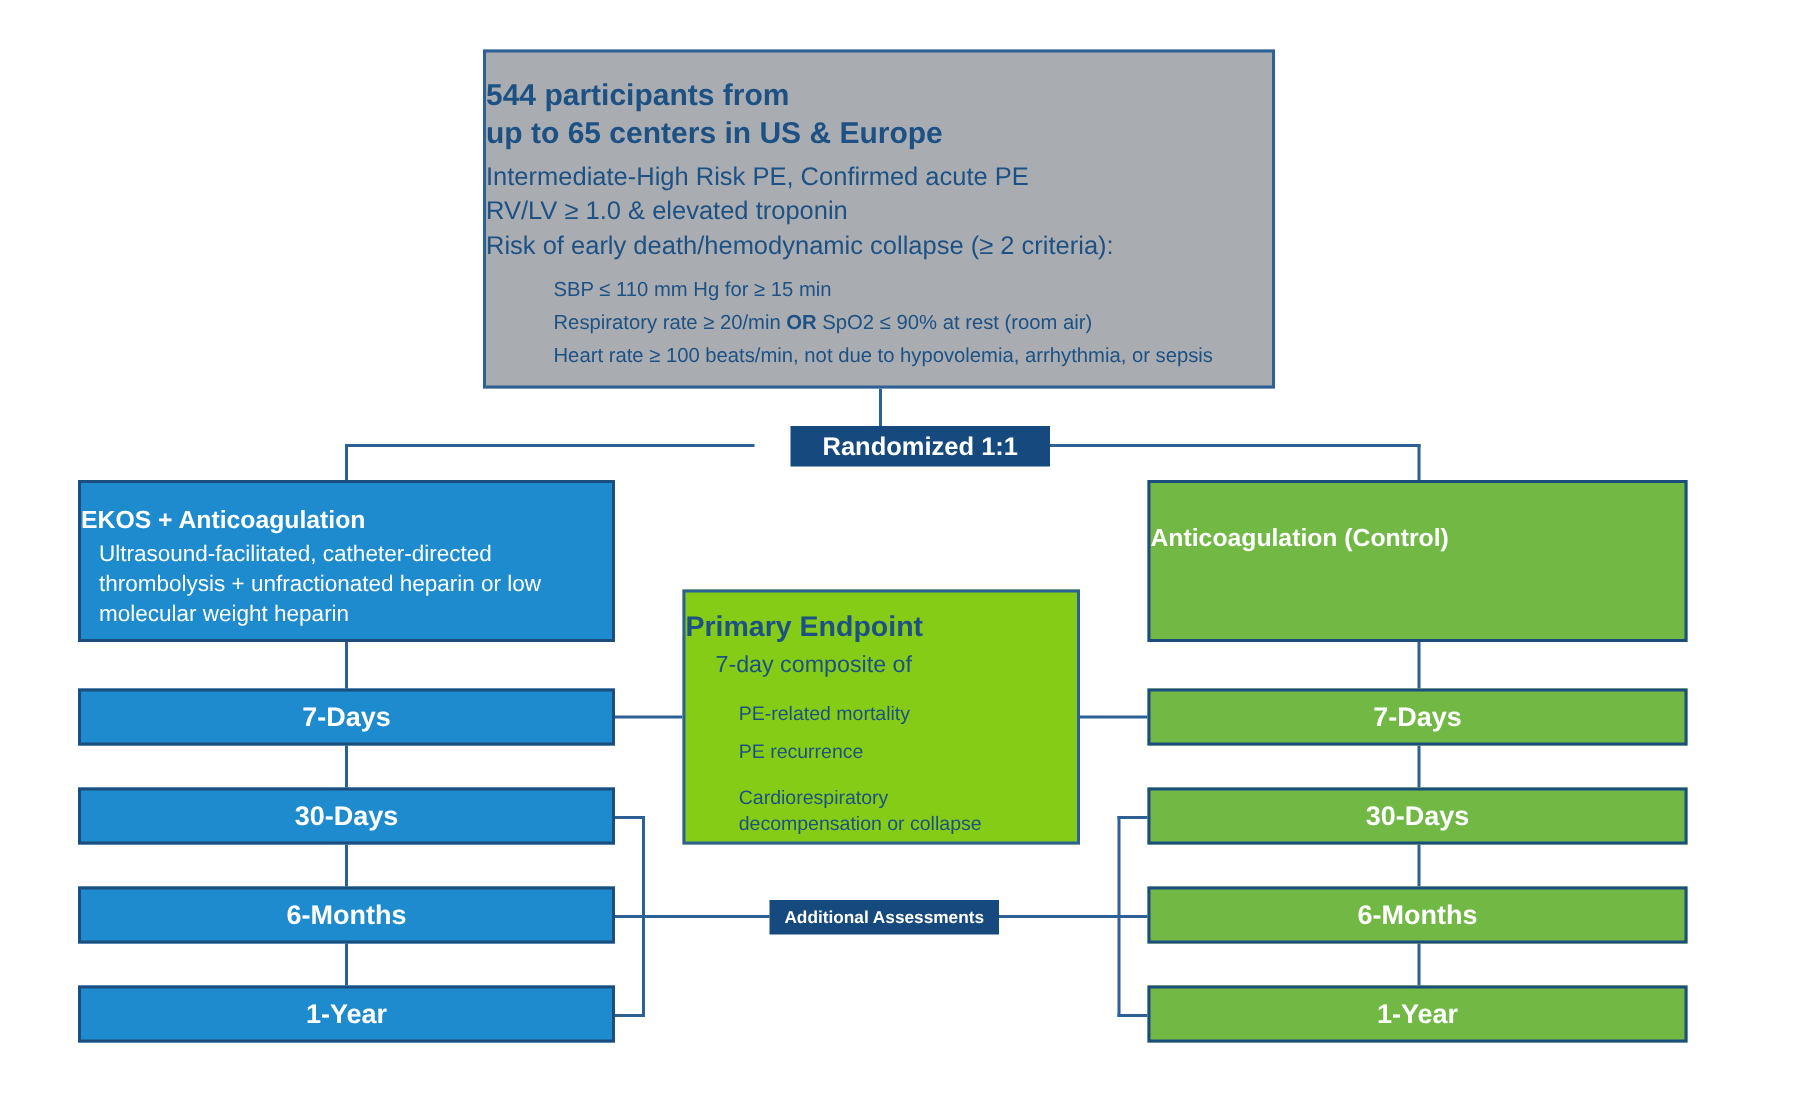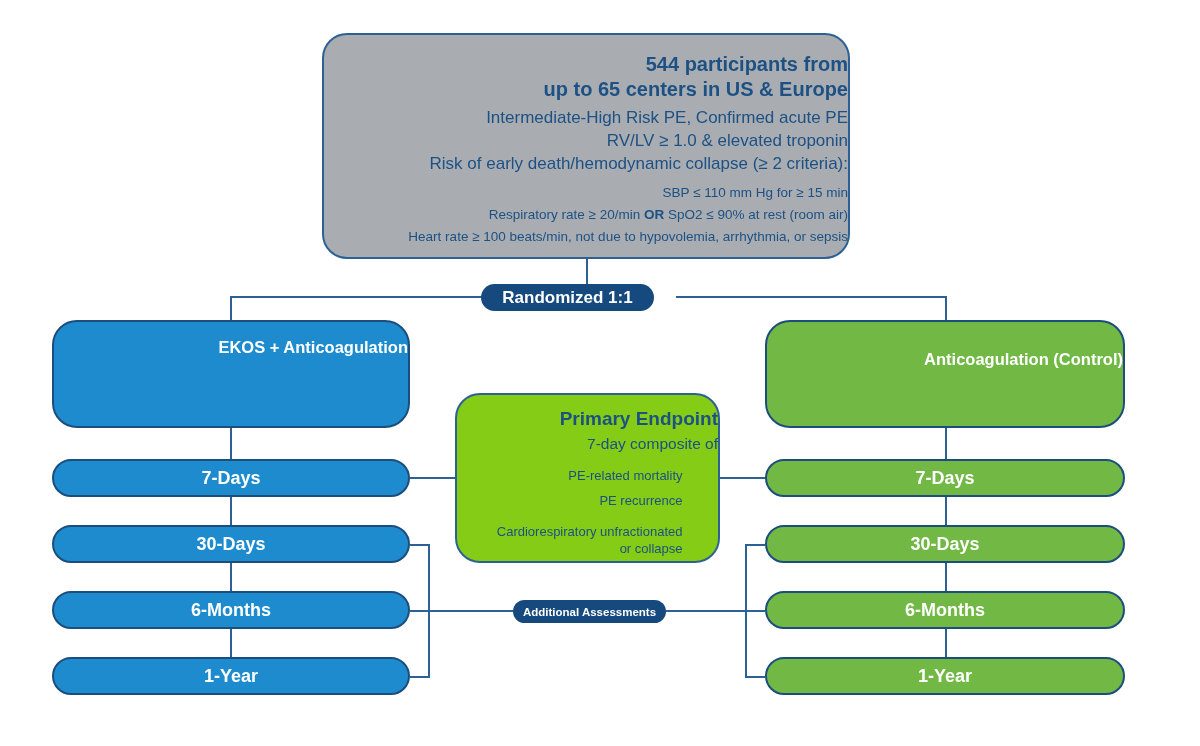--- a/index.html
+++ b/index.html
@@ -1,30 +1,30 @@
 <!DOCTYPE html>
 <html><head>
 <meta charset="utf-8">
 <style>
   html,body{margin:0;padding:0;background:#ffffff;}
   body{font-family:"Liberation Sans","DejaVu Sans",sans-serif;}
   .canvas{position:relative;width:1200px;height:746px;background:#ffffff;overflow:hidden;}
-  .box{position:absolute;box-sizing:border-box;text-align:right;border-radius:25px;}
+  .box{position:absolute;box-sizing:border-box;text-align:left;}
   .line{position:absolute;background:#2d6195;}
 
   
   .gray-box{left:322px;top:33px;width:528px;height:226px;background:#a9adb2;border:2px solid #2d6195;color:#1d5184;padding-top:17px;}
   .gray-title{font-size:20px;font-weight:bold;line-height:25px;}
   .gray-criteria{font-size:17px;line-height:23px;margin-top:4px;}
   .gray-criteria div{margin:0;}
   .gray-small{font-size:13.5px;line-height:22px;margin-top:7px;padding-left:45px;}
 
   
   .navy-tag{background:#16497d;color:#ffffff;font-weight:bold;display:flex;align-items:center;justify-content:center;}
-  .randomized{left:481px;top:284px;width:173px;height:27px;font-size:17px;}
+  .randomized{left:527px;top:284px;width:173px;height:27px;font-size:17px;}
   .additional{left:513px;top:600px;width:153px;height:23px;font-size:11.5px;}
 
   
   .arm{border:2px solid #1c4e7d;color:#ffffff;padding-top:14px;}
   .arm-left{left:52px;top:320px;width:358px;height:108px;background:#1d8bce;}
   .arm-right{left:765px;top:320px;width:360px;height:108px;background:#71b845;padding-top:26px;}
   .arm-title{font-size:16.5px;font-weight:bold;line-height:22px;margin-bottom:2px;}
   .arm-body{font-size:15px;line-height:20px;margin:0 auto;}
   .arm-left .arm-body{max-width:330px;}
   .arm-right .arm-body{max-width:240px;}
@@ -88,32 +88,33 @@
       <div>SBP ≤ 110 mm Hg for ≥ 15 min</div>
       <div><span>Respiratory rate ≥ 20/min </span><b>OR</b><span> SpO2 ≤ 90% at rest (room air)</span></div>
       <div>Heart rate ≥ 100 beats/min, not due to hypovolemia, arrhythmia, or sepsis</div>
     </div>
   </div>
 
   <div class="box navy-tag randomized">Randomized 1:1</div>
 
   <div class="box arm arm-left">
     <div class="arm-title">EKOS + Anticoagulation</div>
+    <div class="arm-body">Ultrasound-facilitated, catheter-directed thrombolysis + unfractionated heparin or low molecular weight heparin</div>
   </div>
 
   <div class="box arm arm-right">
     <div class="arm-title">Anticoagulation (Control)</div>
   </div>
 
   <div class="box pe-box">
     <div class="pe-title">Primary Endpoint</div>
     <div class="pe-sub">7-day composite of</div>
     <div class="pe-item first">PE-related mortality</div>
     <div class="pe-item">PE recurrence</div>
-    <div class="pe-item gap">Cardiorespiratory unfractionated or collapse</div>
+    <div class="pe-item gap">Cardiorespiratory decompensation or collapse</div>
   </div>
 
   <div class="box navy-tag additional">Additional Assessments</div>
 
   <div class="box tl tl-left" style="top:459px;">7-Days</div>
   <div class="box tl tl-left" style="top:525px;">30-Days</div>
   <div class="box tl tl-left" style="top:591px;">6-Months</div>
   <div class="box tl tl-left" style="top:657px;">1-Year</div>
 
   <div class="box tl tl-right" style="top:459px;">7-Days</div>

